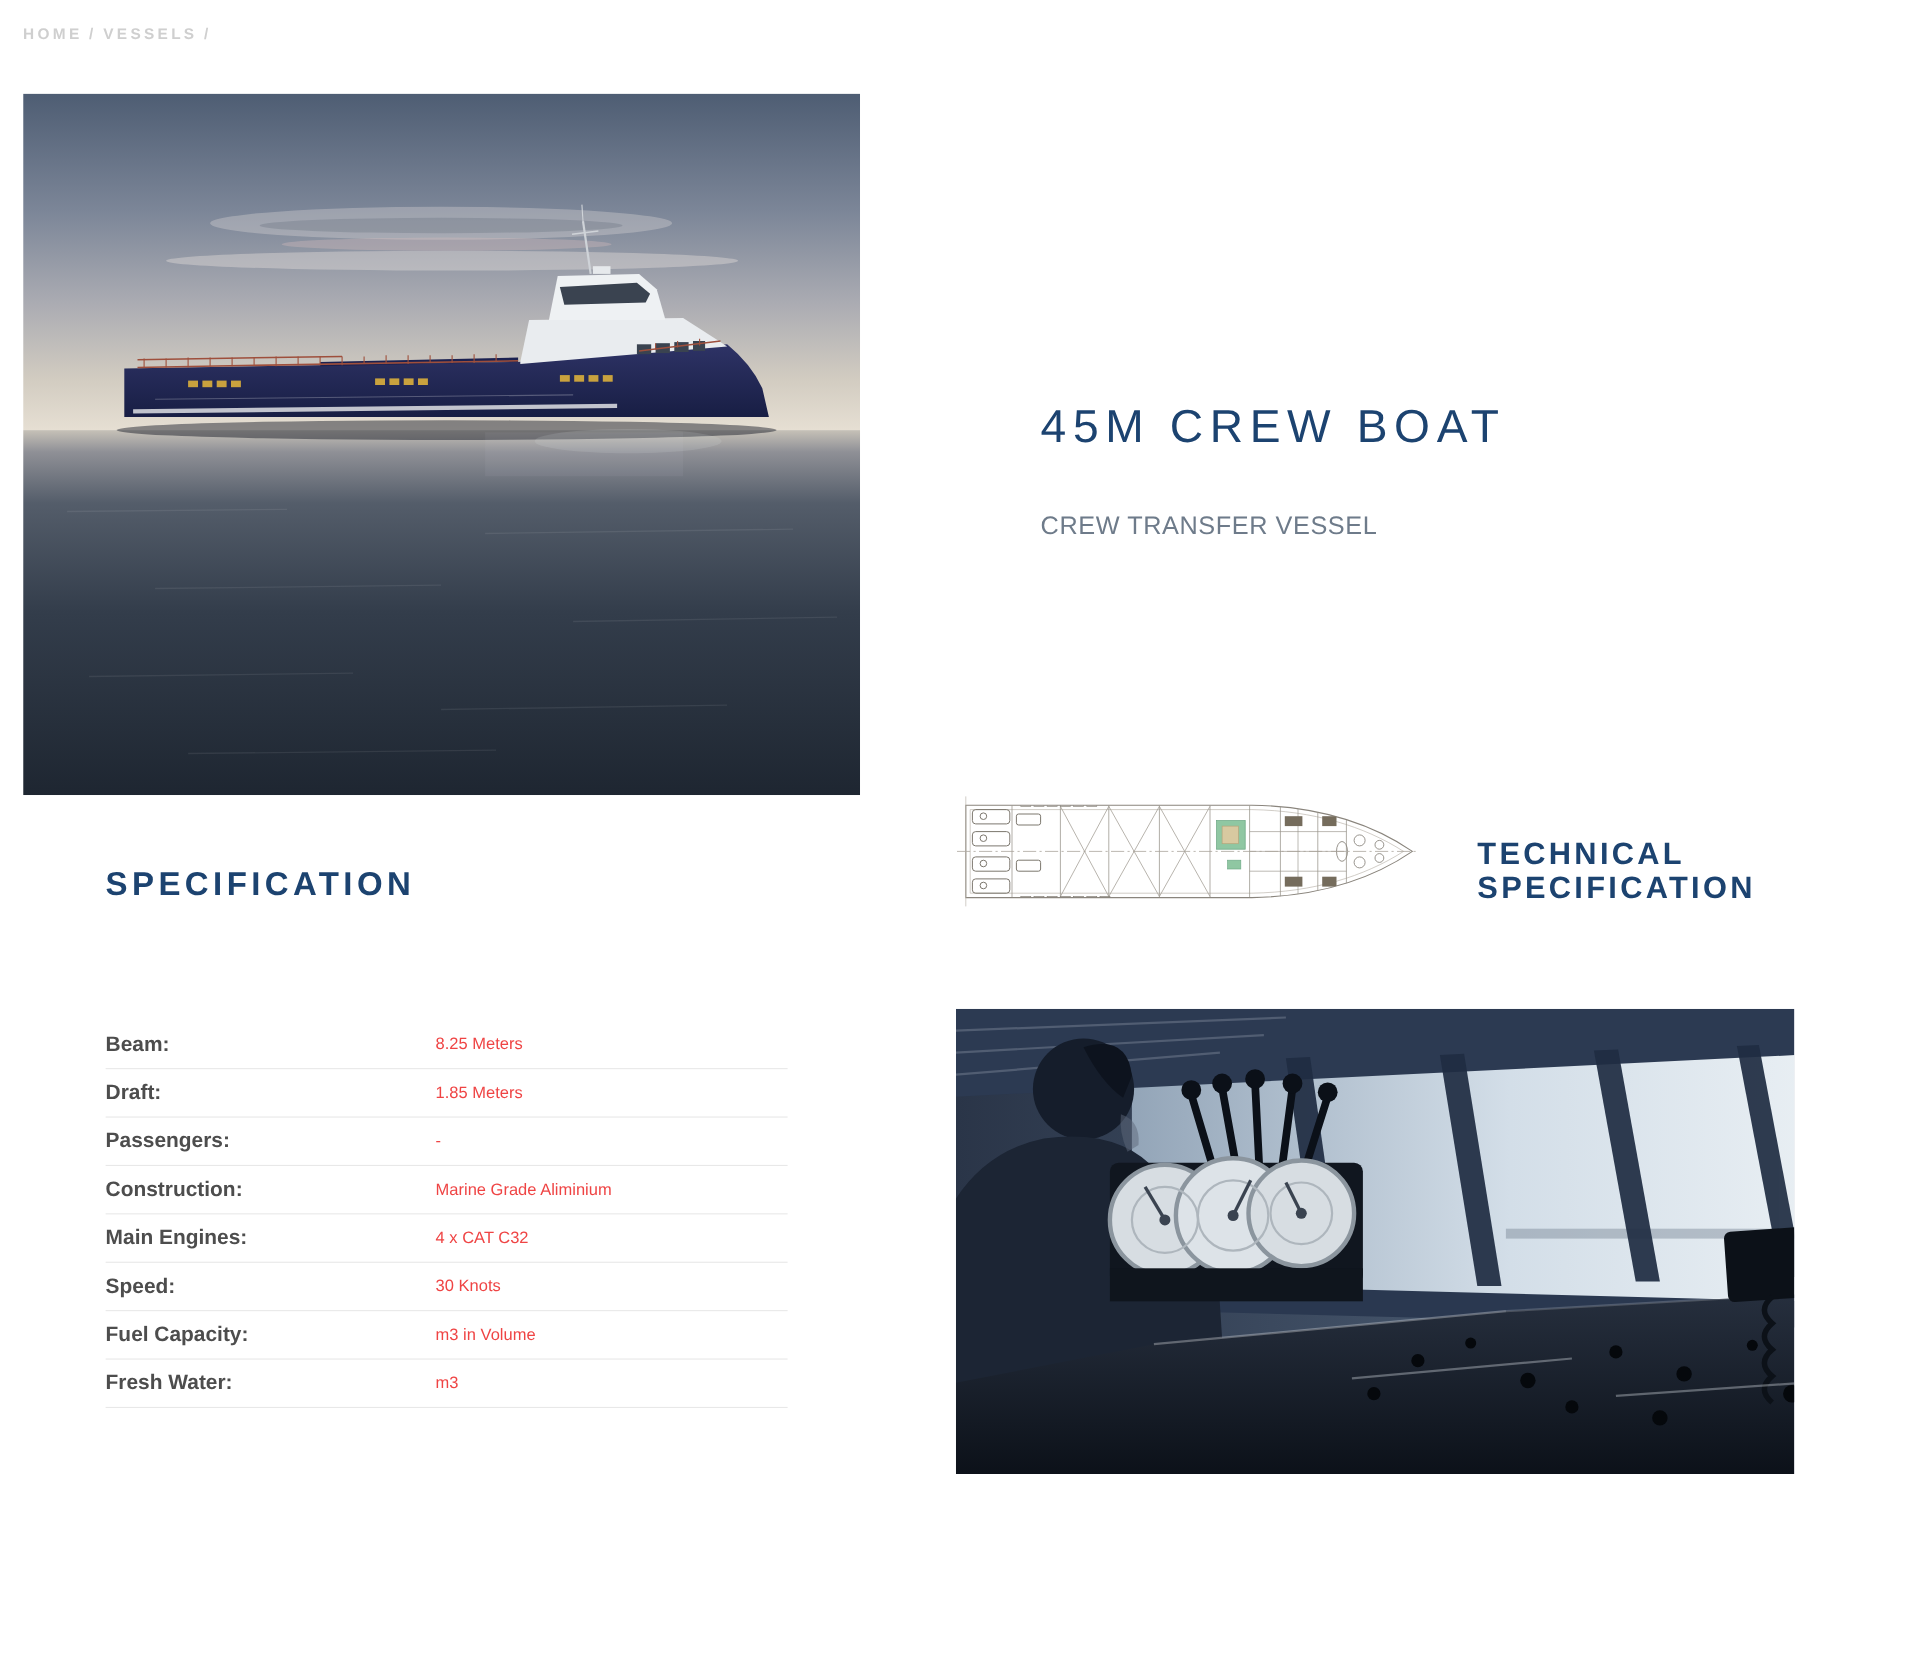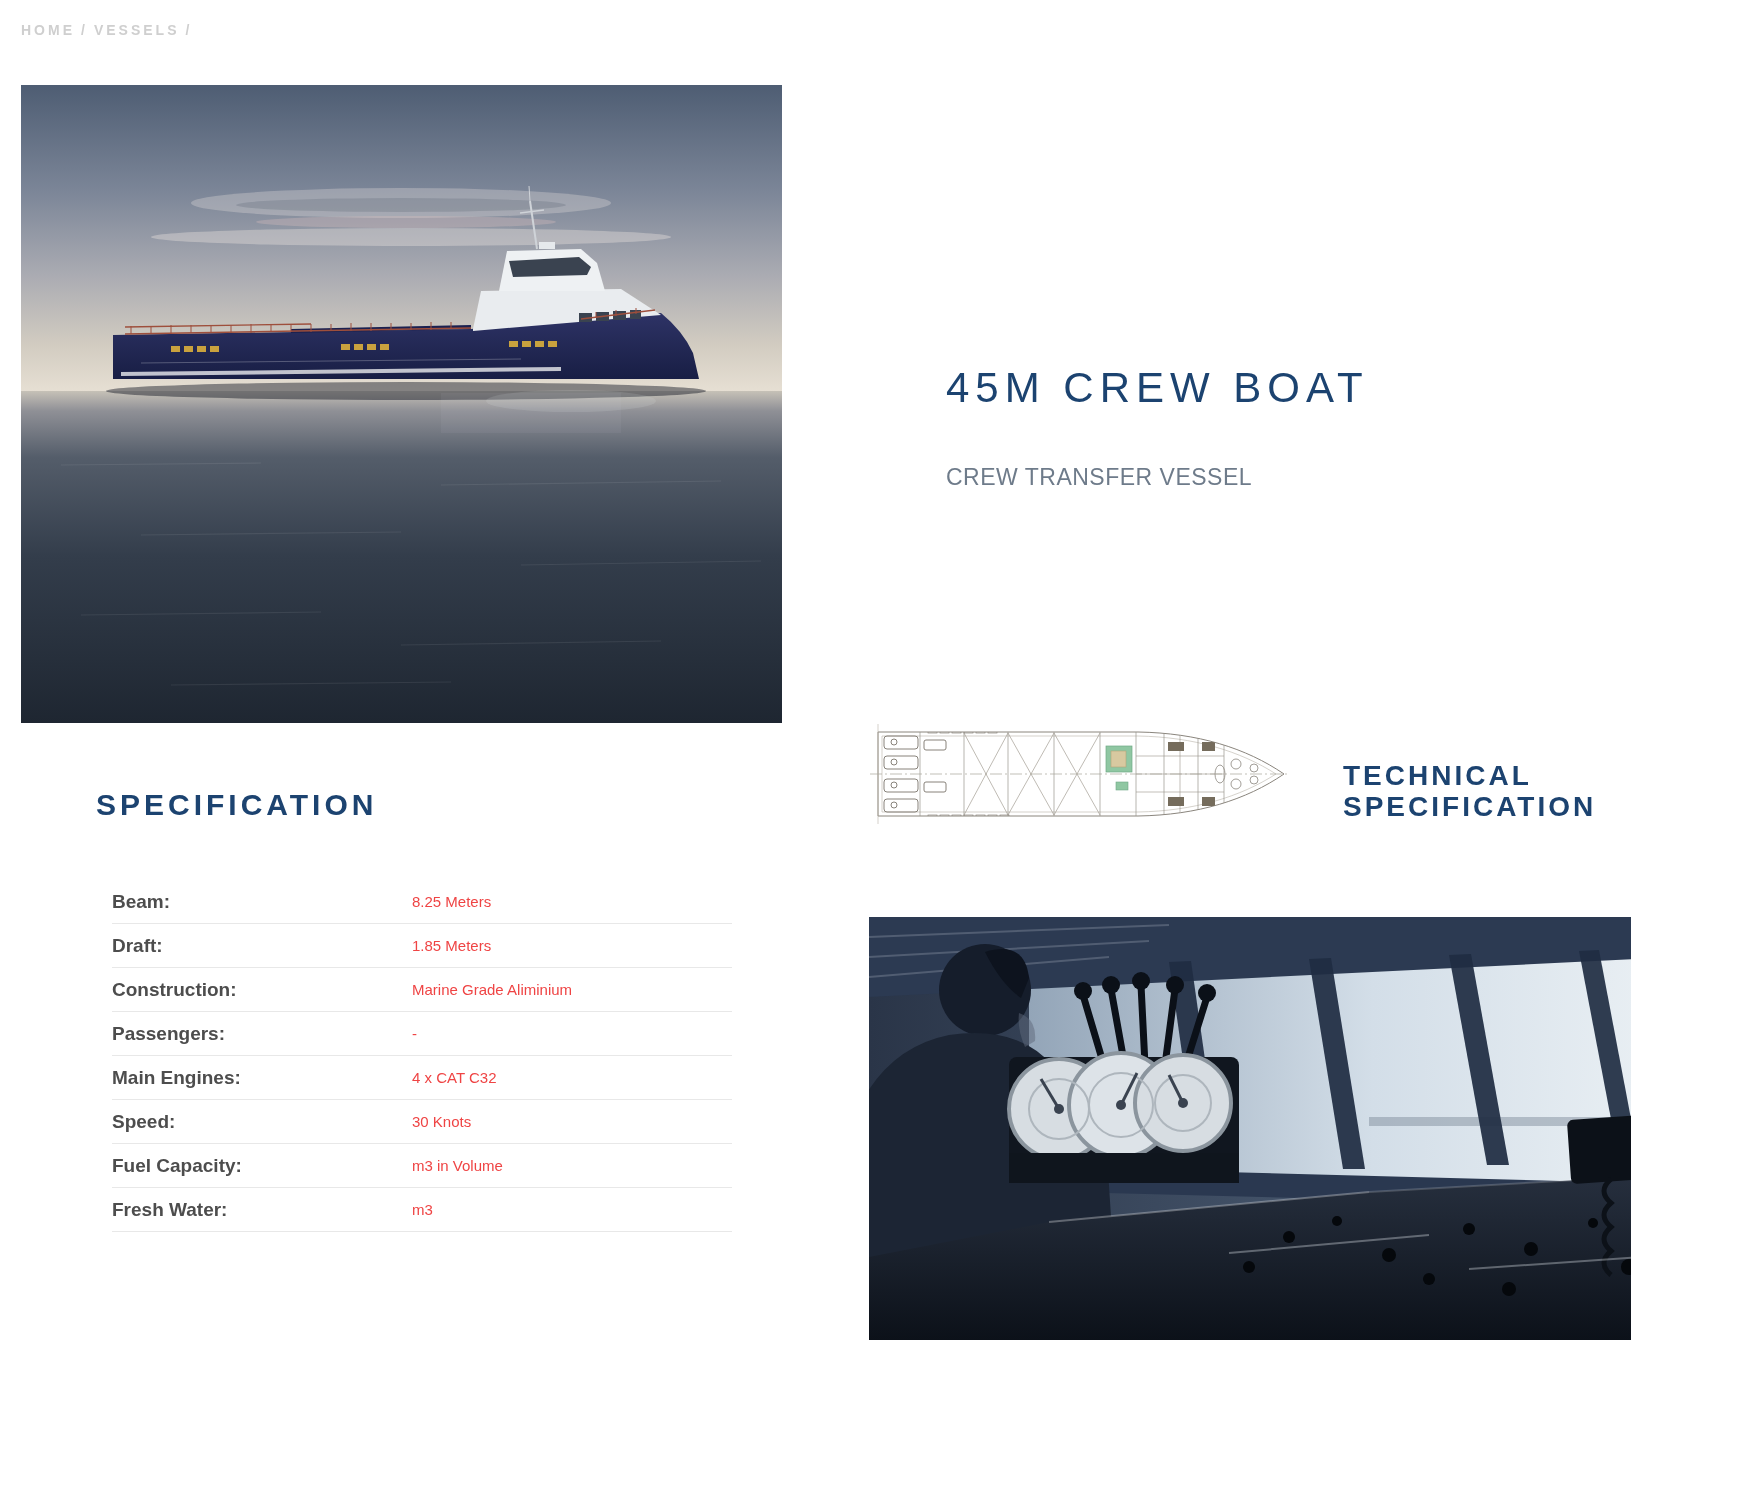--- a/index.html
+++ b/index.html
@@ -28,21 +28,21 @@
   
   .techspec{position:absolute;left:1343px;top:761px;font-size:28px;letter-spacing:3px;
     color:#1c4370;font-weight:bold;line-height:1.1;cursor:pointer;text-decoration:none;}
   .techspec span{display:block;}
 
   
   .specheading{position:absolute;left:96px;top:788px;font-size:30px;letter-spacing:4px;
     color:#1c4370;font-weight:bold;margin:0;}
 
   
-  .spectable{position:absolute;left:96px;top:880px;width:620px;margin-left:16px;}
+  .spectable{position:absolute;left:96px;top:928px;width:620px;}
   .spec-row{display:flex;align-items:center;height:43px;border-bottom:1px solid #e8e8e8;}
   .spec-label{width:300px;font-size:19px;font-weight:bold;color:#4d4d4d;}
   .spec-value{flex:1;font-size:15px;color:#ef4444;}
 
   
   .bridge{position:absolute;left:869px;top:917px;width:847px;height:423px;overflow:hidden;}
   .bridge svg{display:block;}
 </style>
 </head>
 <body>
@@ -268,26 +268,26 @@
   <div class="spectable">
     <div class="spec-row">
       <div class="spec-label">Beam:</div>
       <div class="spec-value">8.25 Meters</div>
     </div>
     <div class="spec-row">
       <div class="spec-label">Draft:</div>
       <div class="spec-value">1.85 Meters</div>
     </div>
     <div class="spec-row">
+      <div class="spec-label">Passengers:</div>
+      <div class="spec-value">-</div>
+    </div>
+    <div class="spec-row">
       <div class="spec-label">Construction:</div>
       <div class="spec-value">Marine Grade Aliminium</div>
-    </div>
-    <div class="spec-row">
-      <div class="spec-label">Passengers:</div>
-      <div class="spec-value">-</div>
     </div>
     <div class="spec-row">
       <div class="spec-label">Main Engines:</div>
       <div class="spec-value">4 x CAT C32</div>
     </div>
     <div class="spec-row">
       <div class="spec-label">Speed:</div>
       <div class="spec-value">30 Knots</div>
     </div>
     <div class="spec-row">

